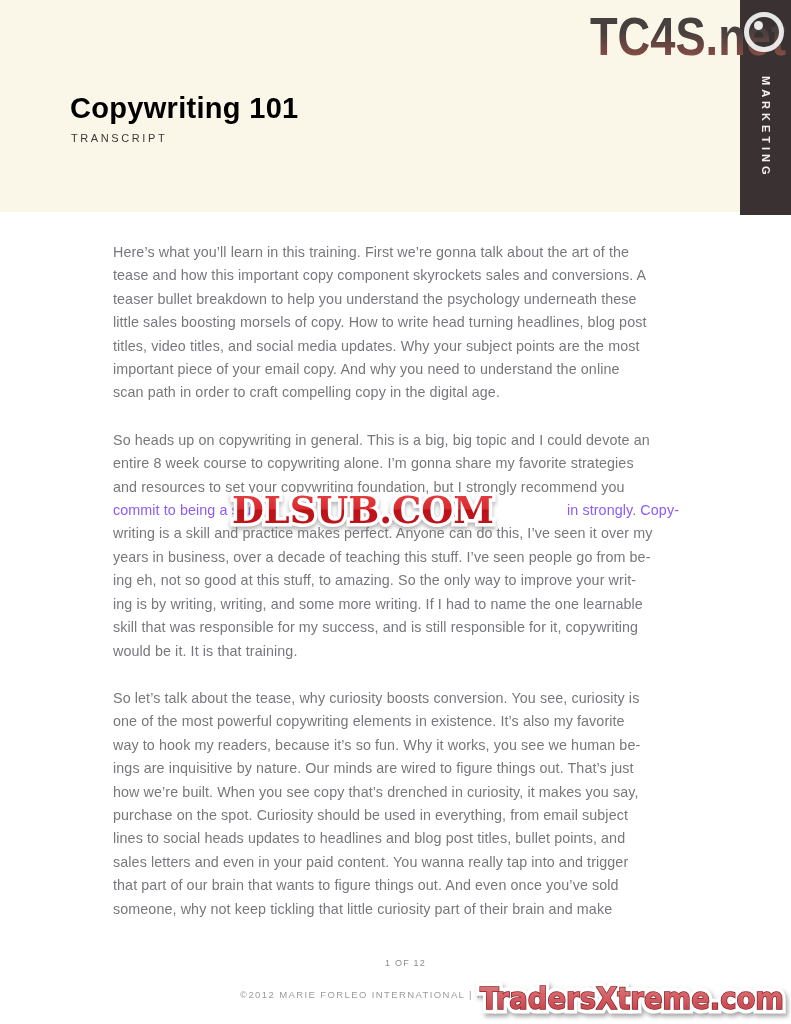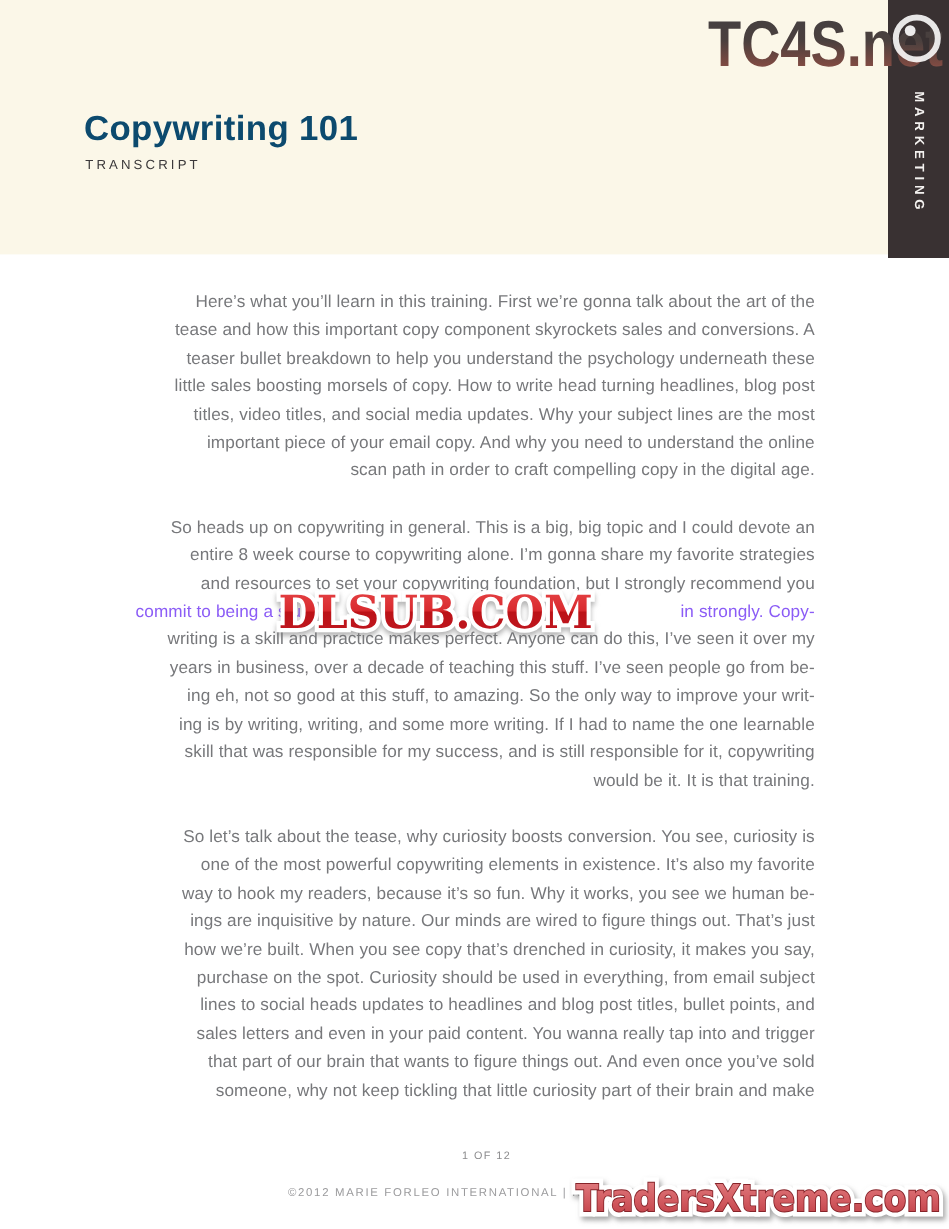--- a/index.html
+++ b/index.html
@@ -3,40 +3,40 @@
 <meta charset="utf-8">
 <style>
   * { margin:0; padding:0; box-sizing:border-box; }
   html,body { width:791px; height:1024px; }
   body { font-family:"Liberation Sans", sans-serif; background:#fff; }
   .page { position:relative; width:791px; height:1024px; background:#ffffff; overflow:hidden; }
 
   
   .header { position:absolute; left:0; top:0; width:791px; height:212px; background:#fbf7e8; }
   .page-title { position:absolute; left:70px; top:92px; font-size:29px; font-weight:700;
-                color:#0c4a6e; letter-spacing:0.3px; }
+                color:#000000; letter-spacing:0.3px; }
   .page-subtitle { position:absolute; left:71px; top:132px; font-size:11px; font-weight:400;
                    color:#3b393a; letter-spacing:2.6px; }
 
   
   .tab { position:absolute; right:0; top:0; width:51px; height:215px; background:#393132;
          display:flex; align-items:center; justify-content:center; z-index:2; }
   .tab-label { writing-mode:vertical-rl; color:#f4f2f0; font-size:11px; font-weight:700;
                letter-spacing:4px; margin-top:40px; }
 
   
   .tc4s { position:absolute; left:590px; top:5px; z-index:3; }
   .lens-icon { position:absolute; left:744px; top:12px; width:40px; height:40px; z-index:4;
                border:5px solid rgba(255,255,255,0.88); border-radius:50%; }
   .lens-dot { position:absolute; left:5px; top:4px; width:9px; height:9px;
               background:rgba(255,255,255,0.9); border-radius:50%; }
 
   
   .content { position:absolute; left:113px; top:241px; width:566px; z-index:1; }
-  .para { margin-bottom:24px;text-align:right; }
+  .para { margin-bottom:24px; }
   .tline { font-size:14.3px; line-height:23.4px; color:#77787b; letter-spacing:0.1px;
            white-space:nowrap; }
   .covered-line { display:flex; justify-content:space-between; font-size:14.3px;
                   line-height:23.4px; color:#8b5cf6; letter-spacing:0.1px; }
 
   
   .dlsub-svg { position:absolute; left:224px; top:481px; z-index:5;
                filter:drop-shadow(0 3px 2px rgba(120,120,120,0.55)); }
   .dlsub-text { font-family:"DejaVu Serif", serif; font-weight:bold; font-size:38px;
                 fill:url(#dlsubGrad); stroke:#ffffff; stroke-width:7px; paint-order:stroke; }
@@ -83,21 +83,21 @@
   <div class="lens-icon">
     <div class="lens-dot"></div>
   </div>
 
   <div class="content">
     <div class="para">
         <div class="tline">Here’s what you’ll learn in this training. First we’re gonna talk about the art of the</div>
         <div class="tline">tease and how this important copy component skyrockets sales and conversions. A</div>
         <div class="tline">teaser bullet breakdown to help you understand the psychology underneath these</div>
         <div class="tline">little sales boosting morsels of copy. How to write head turning headlines, blog post</div>
-        <div class="tline">titles, video titles, and social media updates. Why your subject lines are the most</div>
+        <div class="tline">titles, video titles, and social media updates. Why your subject points are the most</div>
         <div class="tline">important piece of your email copy. And why you need to understand the online</div>
         <div class="tline">scan path in order to craft compelling copy in the digital age.</div>
       </div>
 
     <div class="para">
       <div>
           <div class="tline">So heads up on copywriting in general. This is a big, big topic and I could devote an</div>
           <div class="tline">entire 8 week course to copywriting alone. I’m gonna share my favorite strategies</div>
           <div class="tline">and resources to set your copywriting foundation, but I strongly recommend you</div>
         </div>

